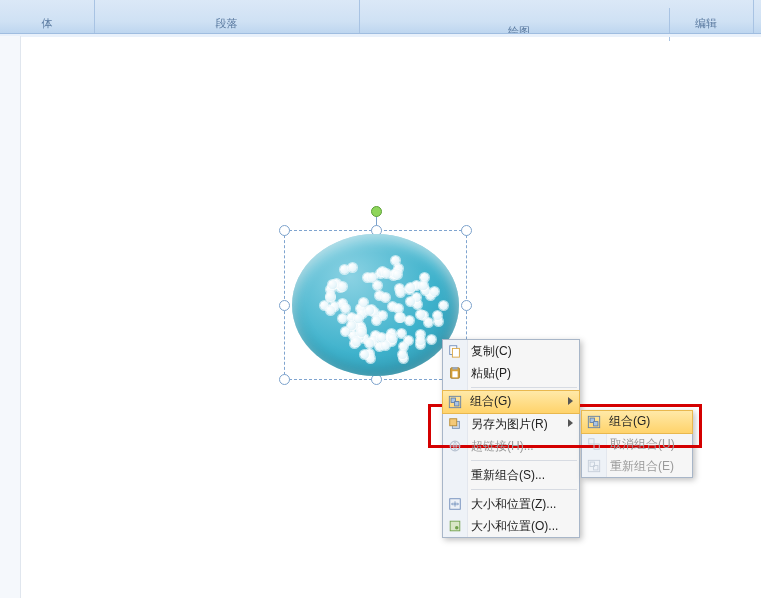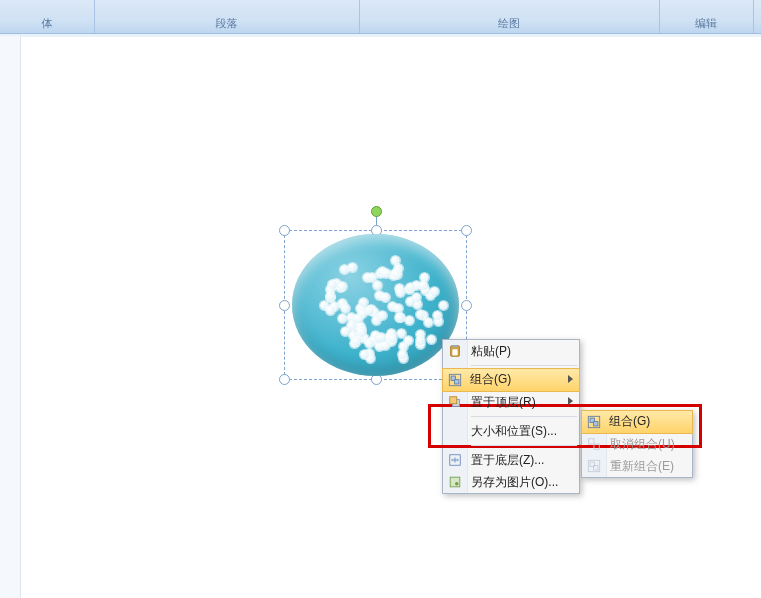--- a/index.html
+++ b/index.html
@@ -5,21 +5,21 @@
   html,body{margin:0;padding:0;font-family:"Microsoft YaHei","SimSun",Arial,sans-serif;font-size:12px;background:#fff;}
   #stage{position:relative;width:761px;height:598px;overflow:hidden;background:#fff;}
   
   .ribbon{position:absolute;left:0;top:0;width:761px;height:36px;
     background:linear-gradient(#dbe8f7,#cfe1f4 60%,#b9d3ee);}
   .rgroup{position:absolute;top:0;height:33px;border-right:1px solid #a8c3e3;}
   .rgroup .lab{position:absolute;bottom:2px;left:0;right:0;text-align:center;
     color:#5a7aa0;font-size:11px;}
   .rg-font{left:0;width:94px;}
   .rg-para{left:94px;width:265px;}
-  .rg-draw{left:359px;width:300px;}
+  .rg-draw{left:369px;width:300px;margin-top:8px;}
   .rg-edit{left:659px;width:94px;}
   .ribline{position:absolute;left:0;top:33px;width:761px;height:3px;background:#e9f1fb;border-top:1px solid #9fbde0;}
   .sheet-edge{position:absolute;left:0;top:36px;width:20px;height:562px;background:#f5f8fc;border-right:1px solid #e0e6ee;}
   
   .sel{position:absolute;left:284px;top:230px;width:183px;height:150px;}
   .sel .box{position:absolute;inset:0;border:1px dashed #7fa4cf;}
   .h{position:absolute;width:9px;height:9px;border:1px solid #7ca2cc;background:#fff;border-radius:50%;}
   .h.tl{left:-5px;top:-5px;} .h.tr{right:-5px;top:-5px;}
   .h.bl{left:-5px;bottom:-5px;} .h.br{right:-5px;bottom:-5px;}
   .h.tm{left:50%;margin-left:-5px;top:-5px;}
@@ -189,20 +189,29 @@
           <div class="dot" style="left: 70.5587px; top: 16.3534px;"></div>
           <div class="dot" style="left: 84.2475px; top: 29.4442px;"></div>
         </div>
     </div>
   </div>
 
   <div class="menu">
     <div class="iconbar"></div>
 
 
+    <div class="mi">
+      <span class="iconcell">
+        <svg class="ic" viewBox="0 0 16 16">
+            <rect x="2" y="2" width="8" height="10" fill="#fff" stroke="#6a89b8"></rect>
+            <rect x="5" y="5" width="8" height="10" fill="#fff" stroke="#d8a23a"></rect>
+          </svg>
+      </span>
+      <span>复制(C)</span>
+    </div>
 
     <div class="mi">
       <span class="iconcell">
         <svg class="ic" viewBox="0 0 16 16">
             <rect x="3" y="2" width="10" height="12" rx="1" fill="#d8a23a" stroke="#a6791f"></rect>
             <rect x="5" y="1" width="6" height="3" rx="1" fill="#9aa8bb"></rect>
             <rect x="5" y="6" width="6" height="7" fill="#fff"></rect>
           </svg>
       </span>
       <span>粘贴(P)</span>
@@ -222,54 +231,63 @@
       <span class="arw"></span>
     </div>
 
     <div class="mi">
       <span class="iconcell">
         <svg class="ic" viewBox="0 0 16 16">
             <rect x="5" y="5" width="8" height="8" fill="#cfd8e6" stroke="#7a93b5"></rect>
             <rect x="2" y="2" width="8" height="8" fill="#f4c978" stroke="#b88a2d"></rect>
           </svg>
       </span>
-      <span>置于顶层(R)</span>
+      <span>另存为图片(R)</span>
       <span class="arw"></span>
     </div>
 
 
+    <div class="mi dis">
+      <span class="iconcell">
+        <svg class="ic" viewBox="0 0 16 16">
+            <circle cx="8" cy="8" r="5.5" fill="none" stroke="#b7c2d1" stroke-width="1.3"></circle>
+            <path d="M3 8h10M8 3c2 2 2 8 0 10M8 3c-2 2-2 8 0 10" stroke="#b7c2d1" fill="none"></path>
+          </svg>
+      </span>
+      <span>超链接(H)...</span>
+    </div>
 
     <div class="mi sep"></div>
 
     <div class="mi">
       <span class="iconcell"></span>
-      <span>大小和位置(S)...</span>
+      <span>重新组合(S)...</span>
     </div>
 
     <div class="mi sep"></div>
 
     <div class="mi">
       <span class="iconcell">
         <svg class="ic" viewBox="0 0 16 16">
             <rect x="2" y="2" width="12" height="12" fill="none" stroke="#6a89b8"></rect>
             <path d="M5 8h6M8 5v6" stroke="#6a89b8"></path>
             <path d="M4 8l1.5-1.5M4 8l1.5 1.5M12 8l-1.5-1.5M12 8l-1.5 1.5" stroke="#6a89b8"></path>
           </svg>
       </span>
-      <span>置于底层(Z)...</span>
+      <span>大小和位置(Z)...</span>
     </div>
 
     <div class="mi">
       <span class="iconcell">
         <svg class="ic" viewBox="0 0 16 16">
             <rect x="2.5" y="2.5" width="11" height="11" fill="#d9e6c6" stroke="#6fa04a"></rect>
             <circle cx="10" cy="10" r="2" fill="#6fa04a"></circle>
           </svg>
       </span>
-      <span>另存为图片(O)...</span>
+      <span>大小和位置(O)...</span>
     </div>
   </div>
 
   <div class="submenu">
     <div class="iconbar"></div>
 
     <div class="mi hl">
       <span class="iconcell">
         <svg class="ic" viewBox="0 0 16 16">
             <rect x="1.5" y="1.5" width="13" height="13" fill="none" stroke="#5f7ea8"></rect>

